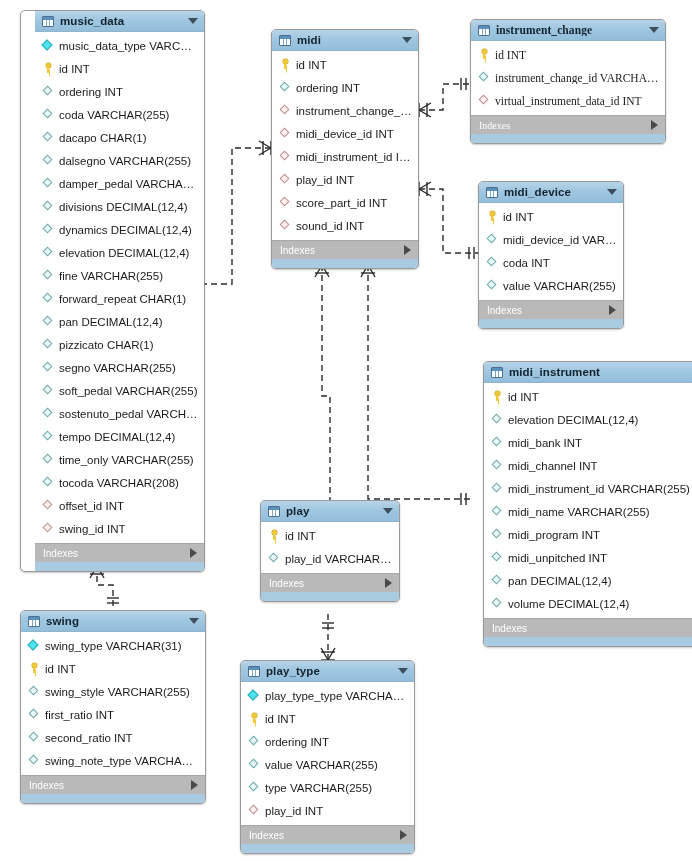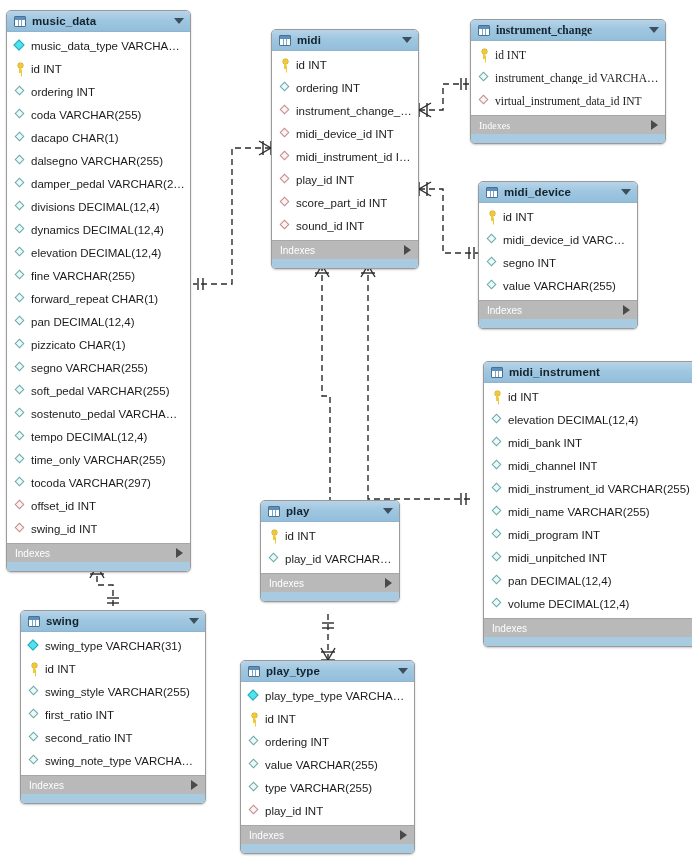--- a/index.html
+++ b/index.html
@@ -296,21 +296,21 @@
       </g>
 
       <g>
         <line x1="322" y1="623" x2="334" y2="623"></line>
         <line x1="322" y1="628" x2="334" y2="628"></line>
       </g>
     </g>
   </svg>
 
   <div id="entity-layer">
-      <div class="entity" style="left: 6px; top: 10px; width: 185px;">
+      <div class="entity" style="left: 20px; top: 10px; width: 185px; padding-left: 14px;">
         <div class="ent-header">
           <span class="tbl-icon"></span>
           <span class="ent-title">music_data</span>
           <span class="caret"></span>
         </div>
         <div class="ent-fields">
           <div class="field">
             <span class="gly dfull"></span>
             <span class="fname">music_data_type VARCHAR(31)</span>
           </div>
@@ -381,21 +381,21 @@
           <div class="field">
             <span class="gly d"></span>
             <span class="fname">tempo DECIMAL(12,4)</span>
           </div>
           <div class="field">
             <span class="gly d"></span>
             <span class="fname">time_only VARCHAR(255)</span>
           </div>
           <div class="field">
             <span class="gly d"></span>
-            <span class="fname">tocoda VARCHAR(297)</span>
+            <span class="fname">tocoda VARCHAR(208)</span>
           </div>
           <div class="field">
             <span class="gly dfk"></span>
             <span class="fname">offset_id INT</span>
           </div>
           <div class="field">
             <span class="gly dfk"></span>
             <span class="fname">swing_id INT</span>
           </div>
         </div>
@@ -470,38 +470,38 @@
             <span class="gly dfk"></span>
             <span class="fname">virtual_instrument_data_id INT</span>
           </div>
         </div>
         <div class="ent-footer">
           <span class="flabel">Indexes</span>
           <span class="ftri"></span>
         </div>
         <div class="ent-strip"></div>
       </div>
-      <div class="entity" style="left: 478px; top: 181px; width: 160px;">
+      <div class="entity" style="left: 478px; top: 181px; width: 146px;">
         <div class="ent-header">
           <span class="tbl-icon"></span>
           <span class="ent-title">midi_device</span>
           <span class="caret"></span>
         </div>
         <div class="ent-fields">
           <div class="field">
             <span class="gly key"></span>
             <span class="fname">id INT</span>
           </div>
           <div class="field">
             <span class="gly d"></span>
             <span class="fname">midi_device_id VARCHAR(255)</span>
           </div>
           <div class="field">
             <span class="gly d"></span>
-            <span class="fname">segno INT</span>
+            <span class="fname">coda INT</span>
           </div>
           <div class="field">
             <span class="gly d"></span>
             <span class="fname">value VARCHAR(255)</span>
           </div>
         </div>
         <div class="ent-footer">
           <span class="flabel">Indexes</span>
           <span class="ftri"></span>
         </div>

